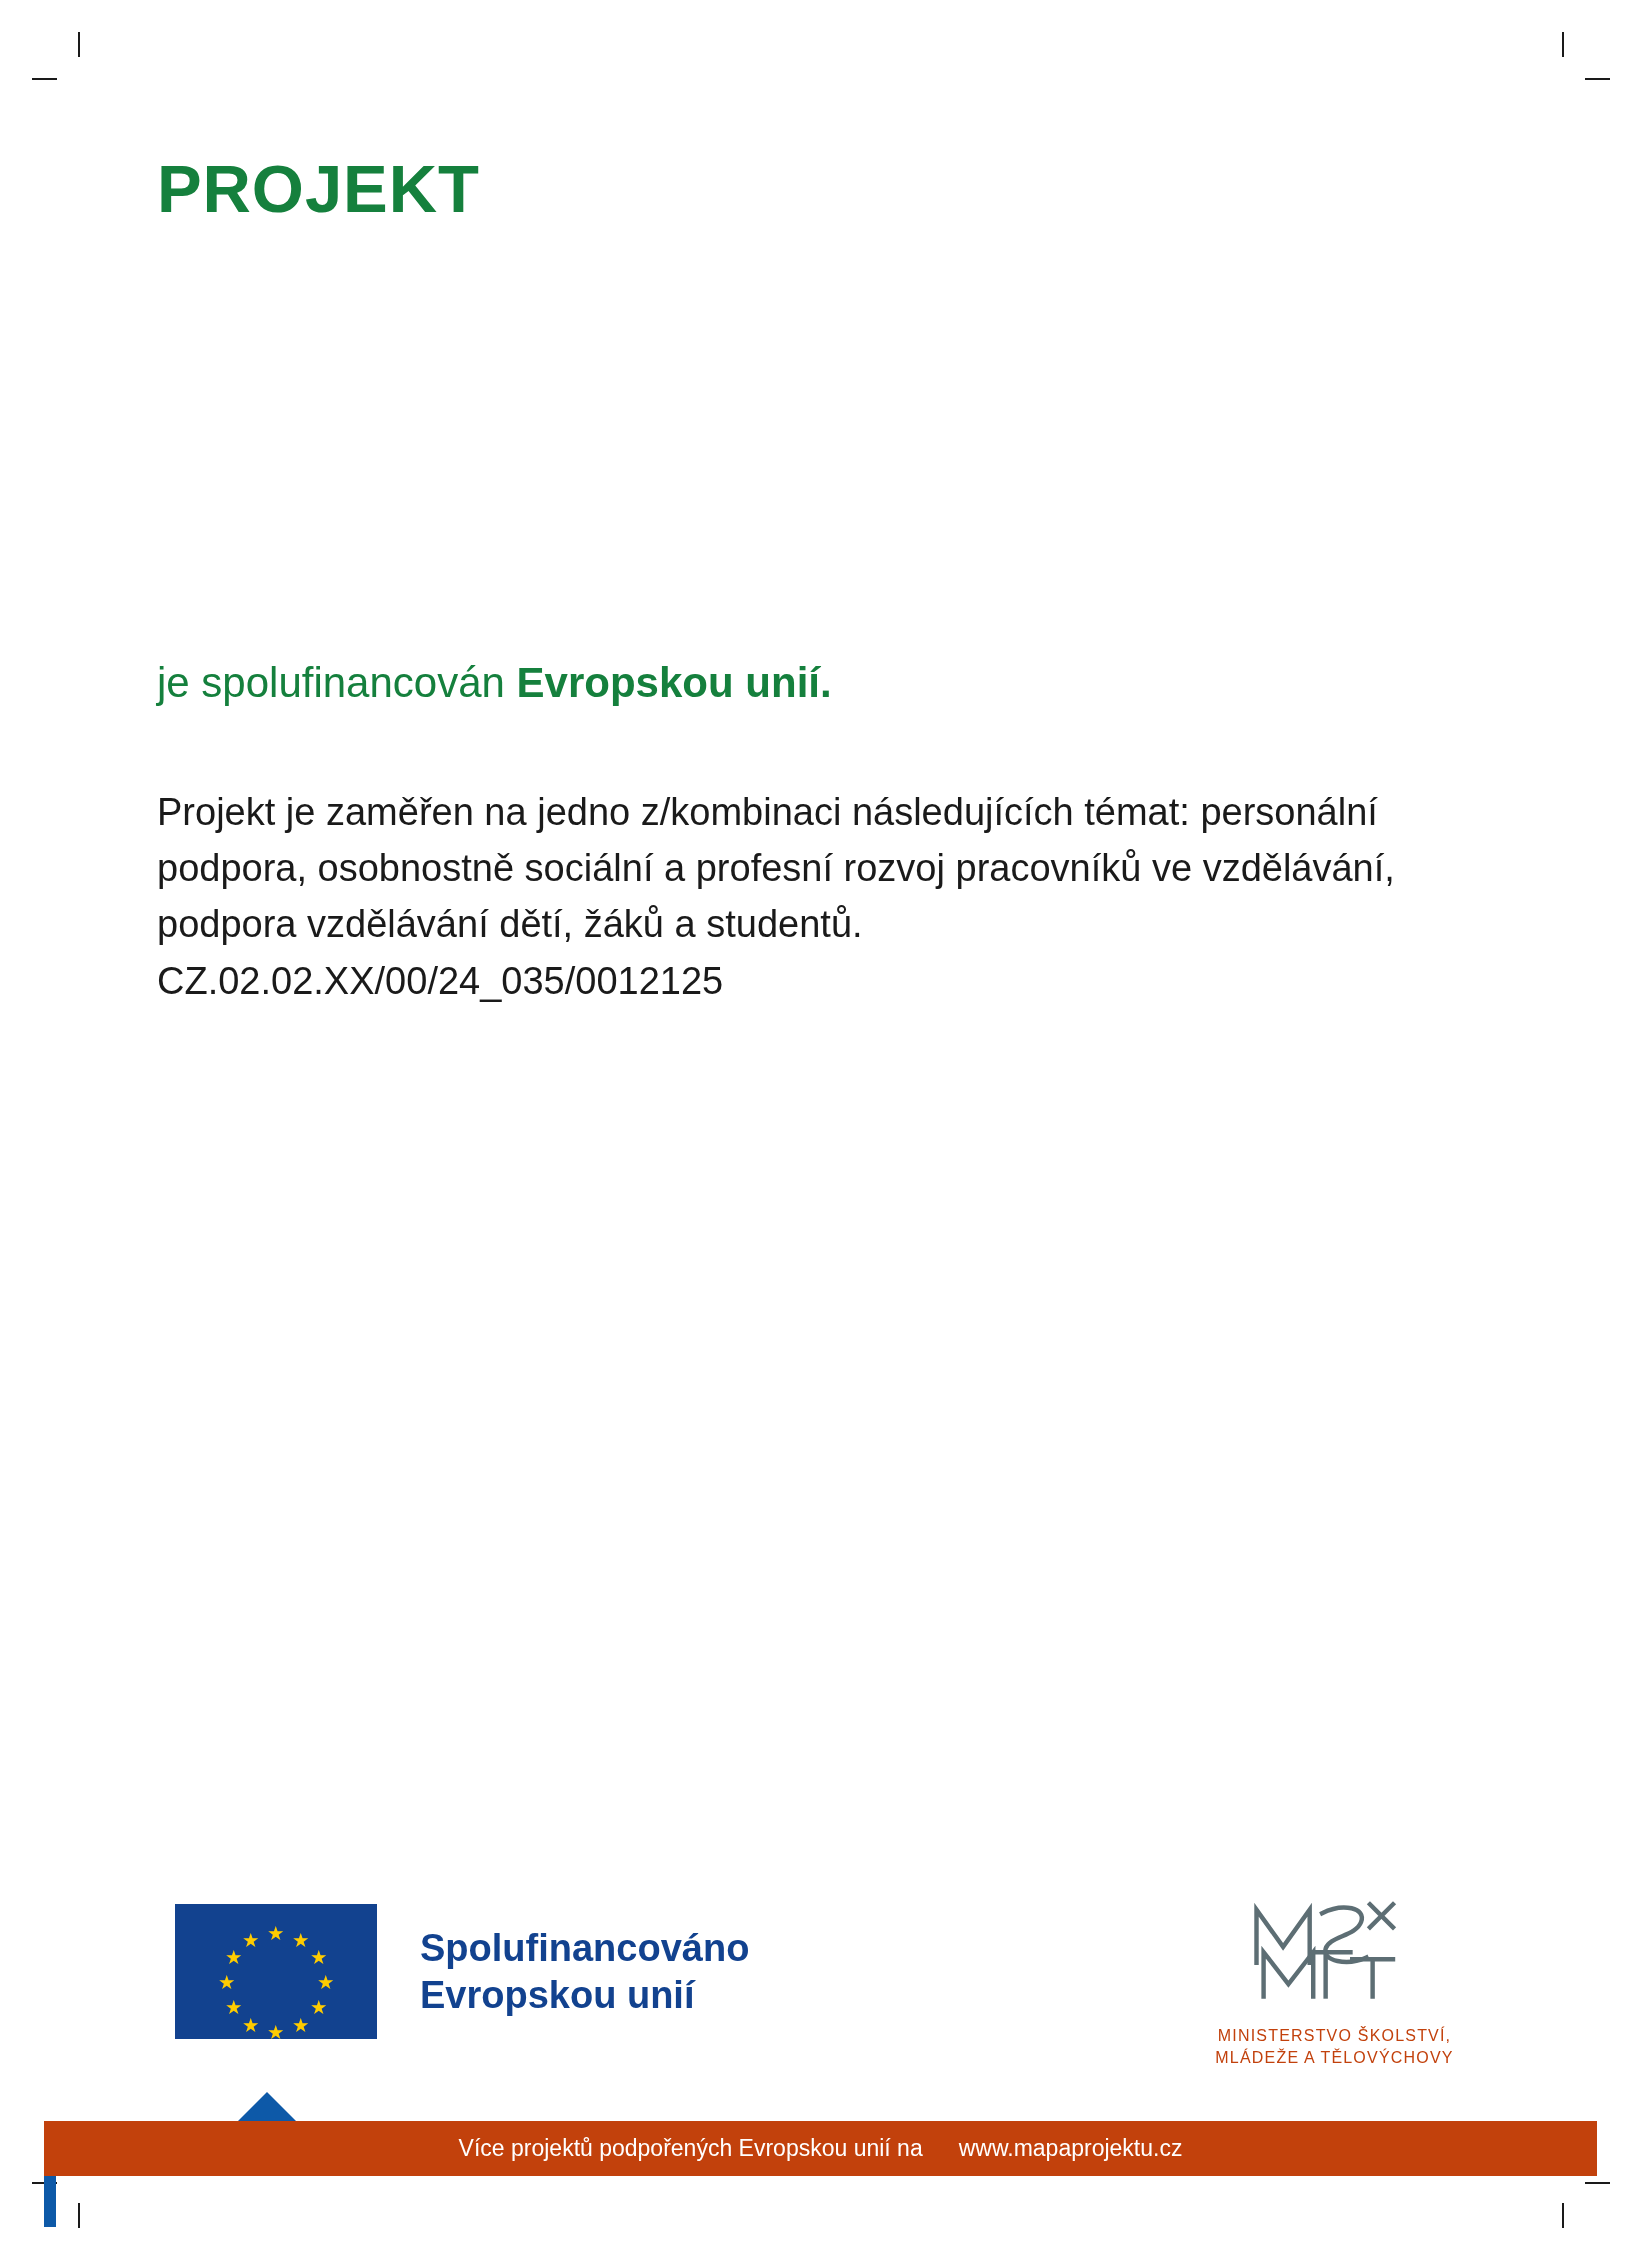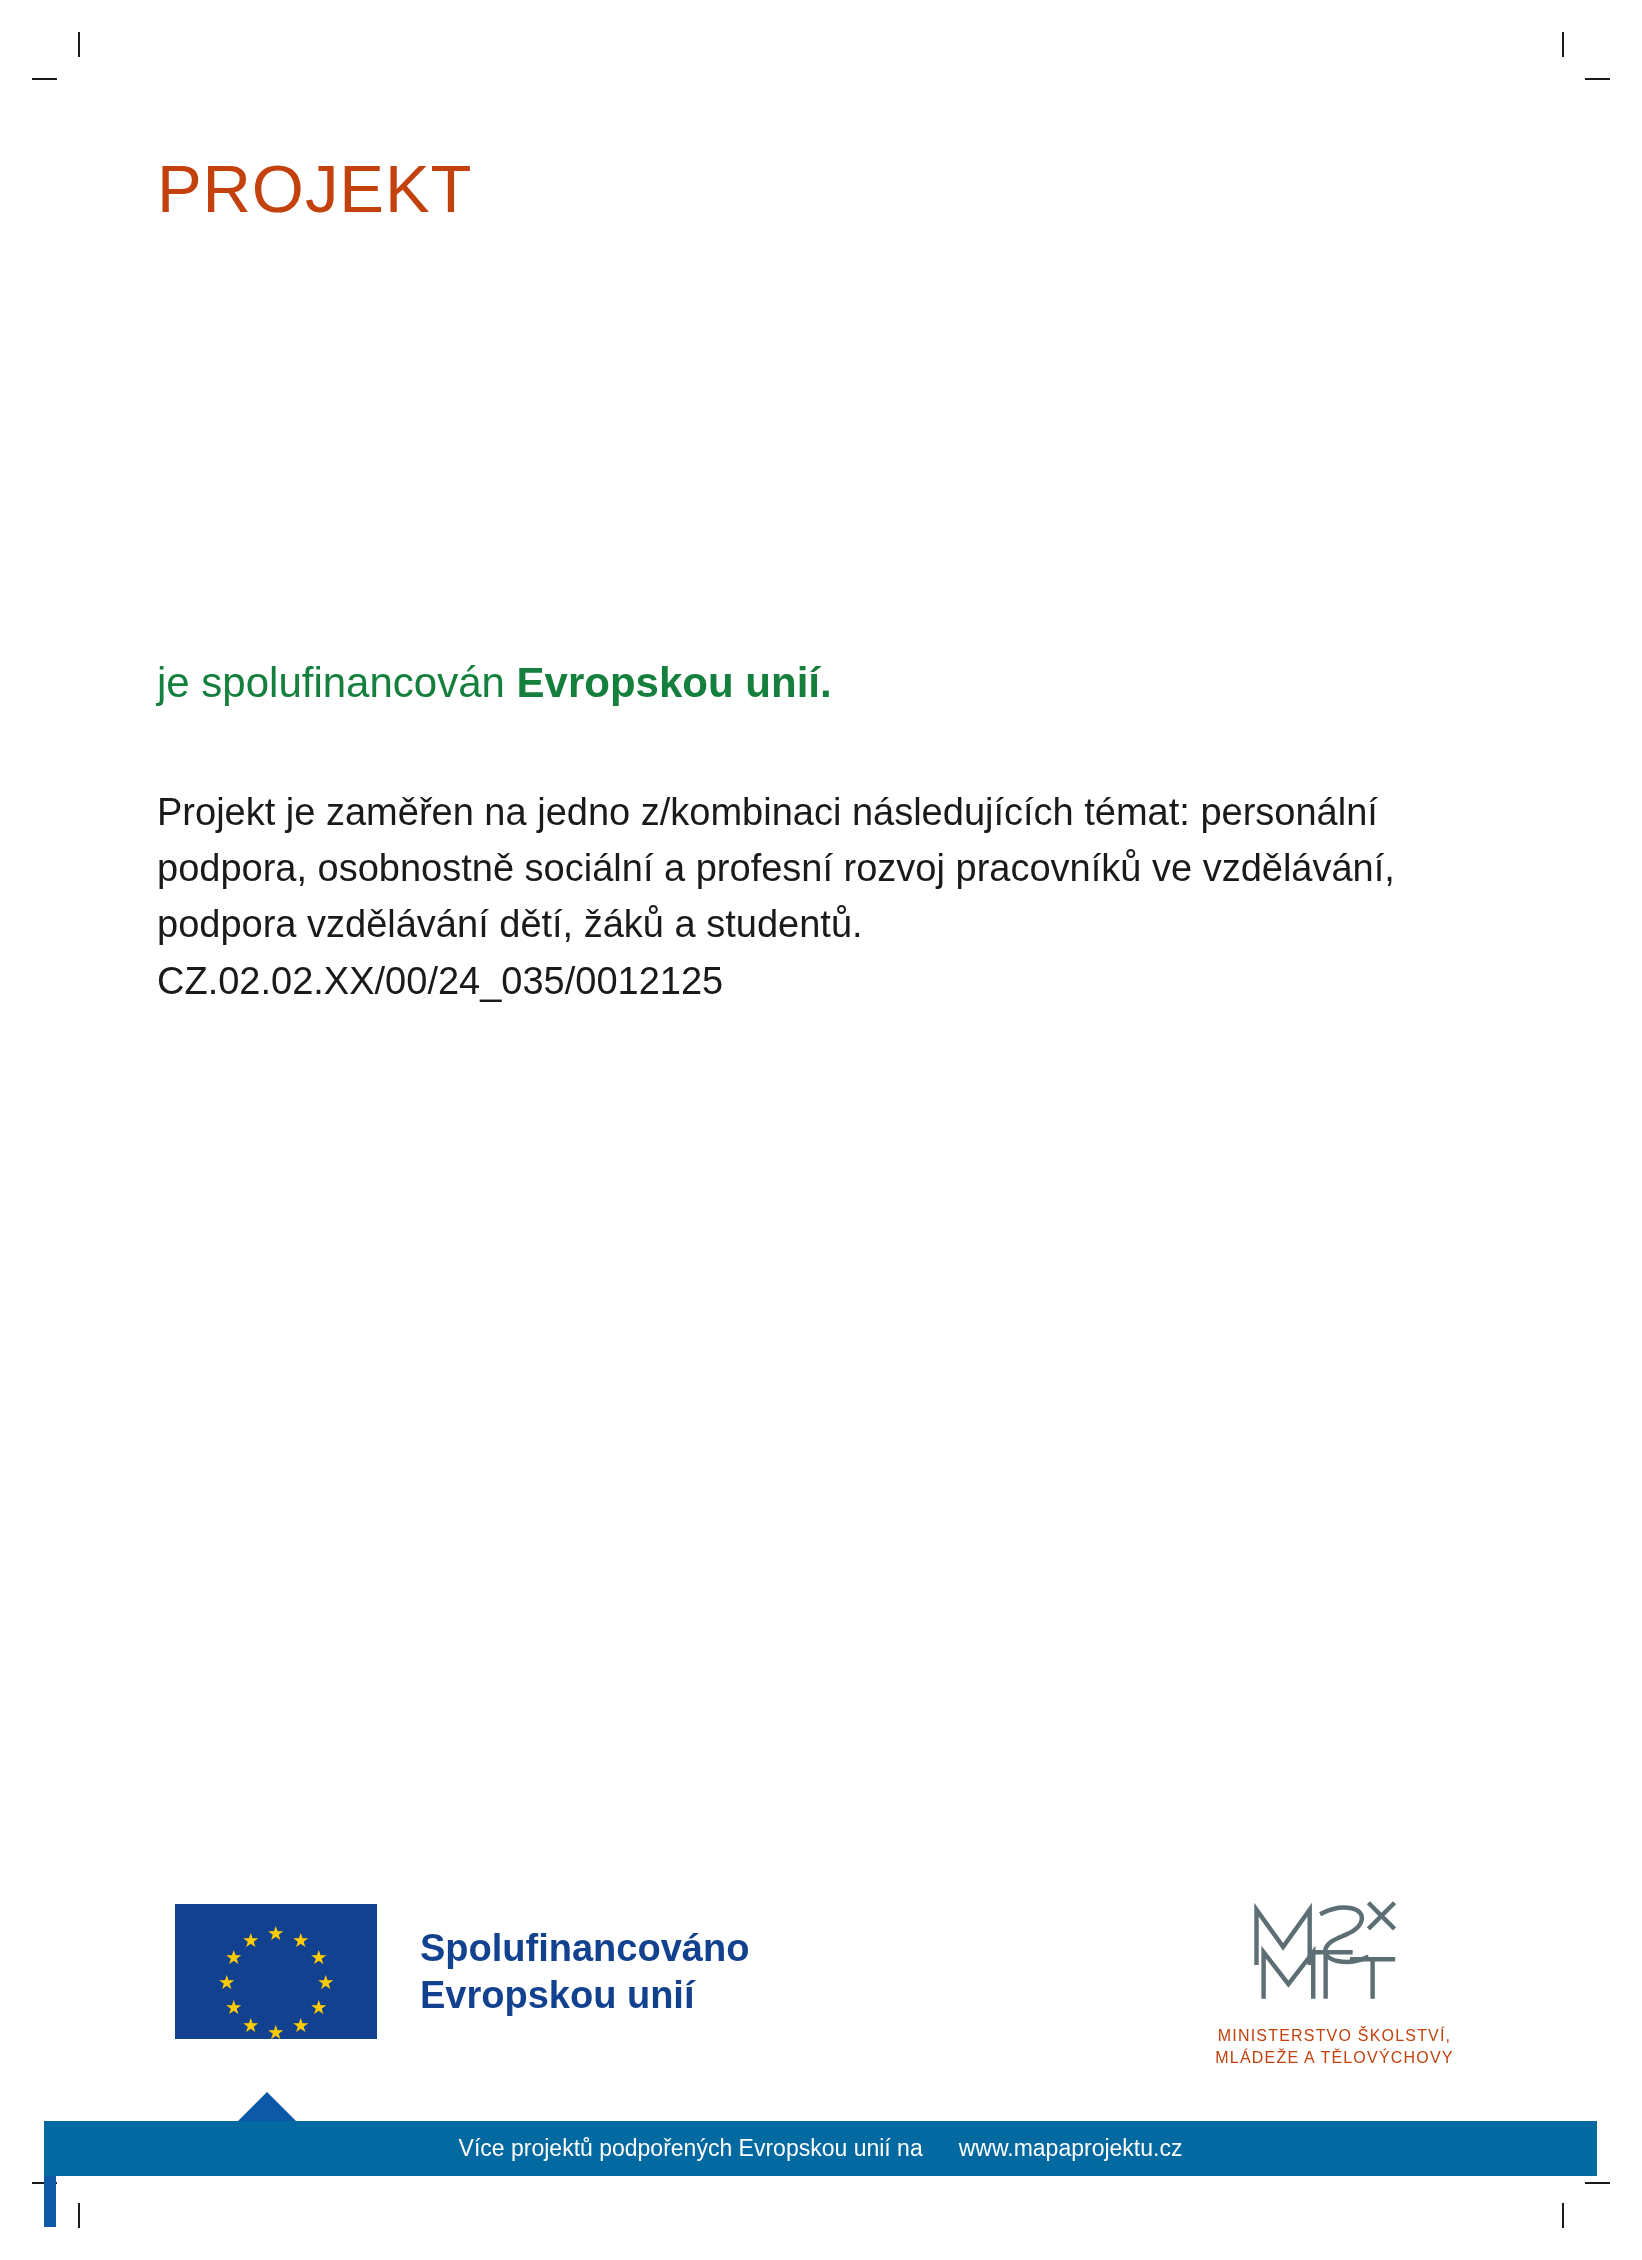--- a/index.html
+++ b/index.html
@@ -32,22 +32,22 @@
     height: 2171px;
   }
 
   
   .kicker {
     position: absolute;
     left: 113px;
     top: 111px;
     font-size: 67px;
     letter-spacing: 0.9px;
-    color: #c2410c;
-    font-weight: 400;
+    color: #15803d;
+    font-weight: 700;
     line-height: 1;
   }
   .title {
     position: absolute;
     left: 112px;
     top: 286px;
     width: 1099px;
     font-size: 86px;
     font-weight: 700;
     color: #0d59a8;
@@ -130,21 +130,21 @@
     white-space: pre-line;
   }
 
   
   .bottom-bar {
     position: absolute;
     left: 44px;
     top: 2121px;
     width: 1553px;
     height: 55px;
-    background: #0369a1;
+    background: #c2410c;
     color: #ffffff;
     font-size: 23px;
     display: flex;
     align-items: center;
     justify-content: center;
   }
   .bottom-bar b { font-weight: 400; margin-left: 36px; }
   .bar-notch {
     position: absolute;
     left: 238px;

